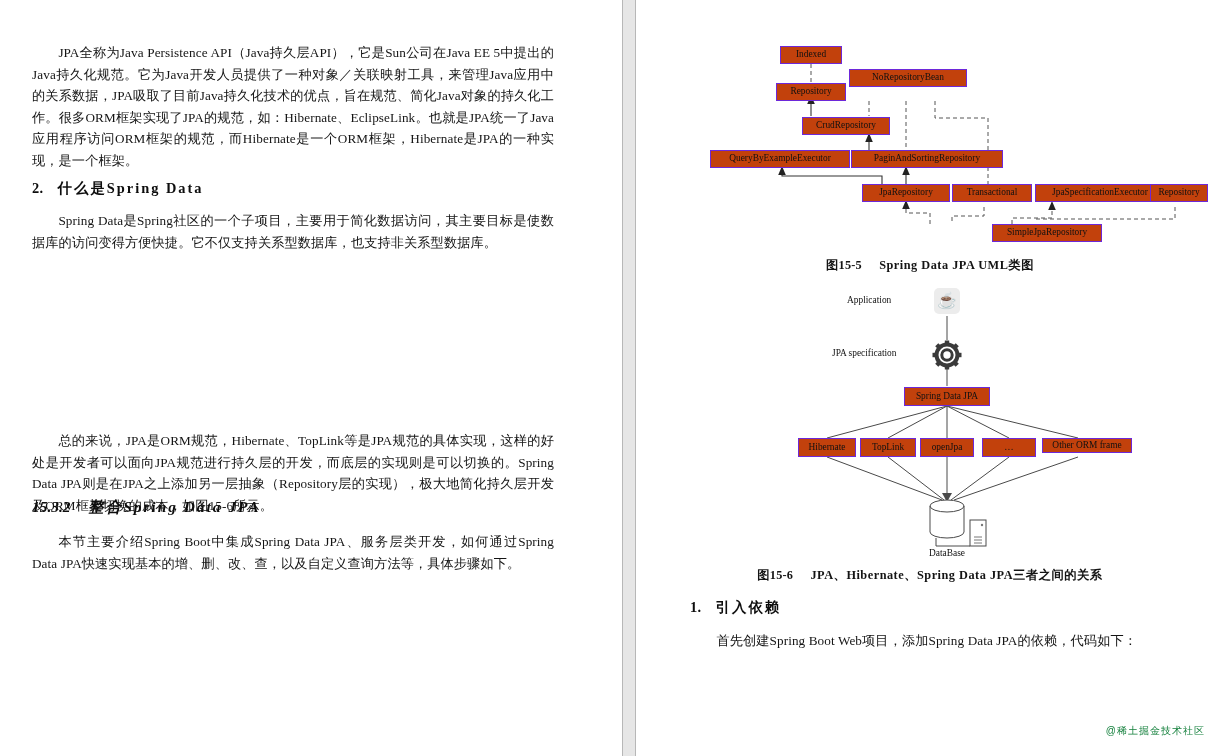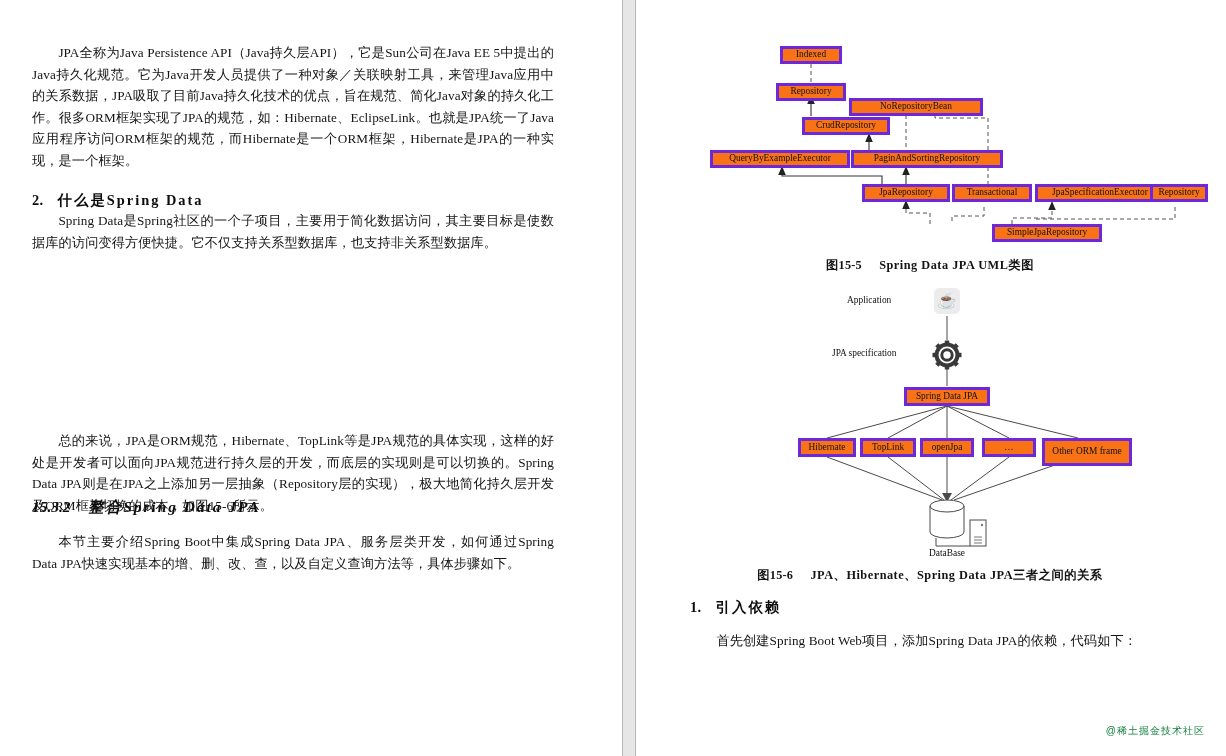--- a/index.html
+++ b/index.html
@@ -56,22 +56,22 @@
   
   .fig-caption{
     text-align:center;font-size:12.3px;color:#141414;font-weight:bold;
     letter-spacing:.2px;
   }
   .fig-caption .cap-cn{letter-spacing:.5px;}
 
   .diagram{position:absolute;}
   .nodebox{
     position:absolute;
-    border:3px solid #6d28d9;
-    background:#f97316;
+    border:1px solid #6d28d9;
+    background:#c2410c;
     font-size:9.4px;
     line-height:1;
     display:flex;align-items:center;justify-content:center;
     color:#111;
     white-space:nowrap;
     font-family:"Liberation Serif",serif;
     box-sizing:border-box;
   }
   svg.wires{position:absolute;left:0;top:0;overflow:visible;}
 
@@ -100,21 +100,21 @@
 </style>
 </head>
 <body>
 
 <div class="page">
 
   <div class="col-left">
 
     <div class="lb para indent" style="top:42px;">JPA全称为Java Persistence API（Java持久层API），它是Sun公司在Java EE 5中提出的Java持久化规范。它为Java开发人员提供了一种对象／关联映射工具，来管理Java应用中的关系数据，JPA吸取了目前Java持久化技术的优点，旨在规范、简化Java对象的持久化工作。很多ORM框架实现了JPA的规范，如：Hibernate、EclipseLink。也就是JPA统一了Java应用程序访问ORM框架的规范，而Hibernate是一个ORM框架，Hibernate是JPA的一种实现，是一个框架。</div>
 
-    <div class="lb heading-num" style="top:178px;margin-top:12px;">
+    <div class="lb heading-num" style="top:178px;">
       <span class="n">2.</span>
       <span class="cn" style="margin-left:10px;">什么是Spring Data</span>
     </div>
 
     <div class="lb para indent" style="top:210px;">Spring Data是Spring社区的一个子项目，主要用于简化数据访问，其主要目标是使数据库的访问变得方便快捷。它不仅支持关系型数据库，也支持非关系型数据库。</div>
 
 
 
     <div class="lb para indent" style="top:406px;margin-top:24px;">总的来说，JPA是ORM规范，Hibernate、TopLink等是JPA规范的具体实现，这样的好处是开发者可以面向JPA规范进行持久层的开发，而底层的实现则是可以切换的。Spring Data JPA则是在JPA之上添加另一层抽象（Repository层的实现），极大地简化持久层开发及ORM框架切换的成本，如图15-6所示。</div>
 
@@ -162,21 +162,21 @@
         <path d="M378,224 L378,218 L418,218 L418,207" stroke="#555" stroke-width="1" fill="none" stroke-dasharray="4,3"></path>
         <polygon points="418,201 414.2,210 421.8,210" fill="#222"></polygon>
 
         <path d="M541,207 L541,219 L400,219" stroke="#555" stroke-width="1" fill="none" stroke-dasharray="4,3"></path>
       </svg>
 
       <div class="nodebox" style="left:146px;top:46px;width:62px;height:18px;">Indexed</div>
 
       <div class="nodebox" style="left:142px;top:83px;width:70px;height:18px;">Repository</div>
 
-      <div class="nodebox" style="left:215px;top:98px;width:134px;height:18px;">NoRepositoryBean</div>
+      <div class="nodebox" style="left:215px;top:69px;width:118px;height:18px;">NoRepositoryBean</div>
 
       <div class="nodebox" style="left:168px;top:117px;width:88px;height:18px;">CrudRepository</div>
 
       <div class="nodebox" style="left:76px;top:150px;width:140px;height:18px;">QueryByExampleExecutor</div>
 
       <div class="nodebox" style="left:217px;top:150px;width:152px;height:18px;">PaginAndSortingRepository</div>
 
       <div class="nodebox" style="left:228px;top:184px;width:88px;height:18px;">JpaRepository</div>
 
       <div class="nodebox" style="left:318px;top:184px;width:80px;height:18px;">Transactional</div>
@@ -245,21 +245,21 @@
         </g>
       </svg>
       <div class="sidelabel" style="left:198px;top:66px;">JPA specification</div>
 
       <div class="nodebox" style="left:270px;top:105px;width:86px;height:19px;">Spring Data JPA</div>
 
       <div class="nodebox" style="left:164px;top:156px;width:58px;height:19px;">Hibernate</div>
       <div class="nodebox" style="left:226px;top:156px;width:56px;height:19px;">TopLink</div>
       <div class="nodebox" style="left:286px;top:156px;width:54px;height:19px;">openJpa</div>
       <div class="nodebox" style="left:348px;top:156px;width:54px;height:19px;">…</div>
-      <div class="nodebox" style="left:408px;top:156px;width:90px;height:28px;">Other ORM frame</div>
+      <div class="nodebox" style="left:408px;top:156px;width:90px;height:15px;">Other ORM frame</div>
 
       <div class="dbcap" style="left:283px;top:266px;width:60px;">DataBase</div>
     </div>
 
     <div class="fig-caption" style="position:absolute;left:0;top:567px;width:592px;">
       <span>图15-6</span>
       <span class="cap-cn" style="margin-left:14px;">JPA、Hibernate、Spring Data JPA三者之间的关系</span>
     </div>
 
     <div class="heading-num" style="position:absolute;left:56px;top:597px;width:520px;">

